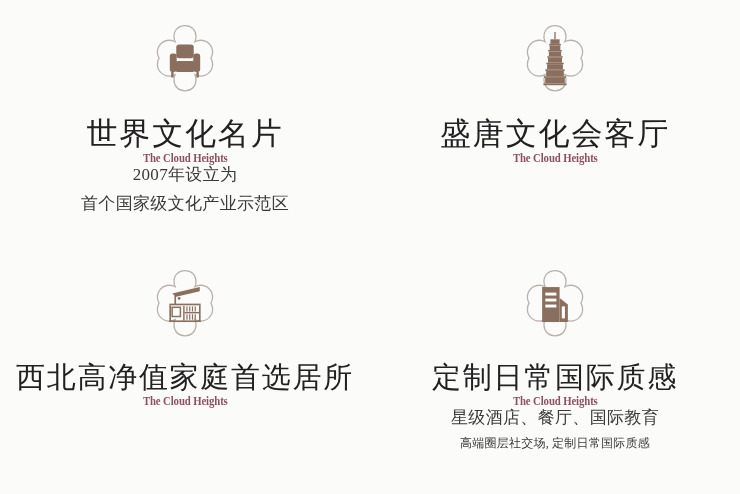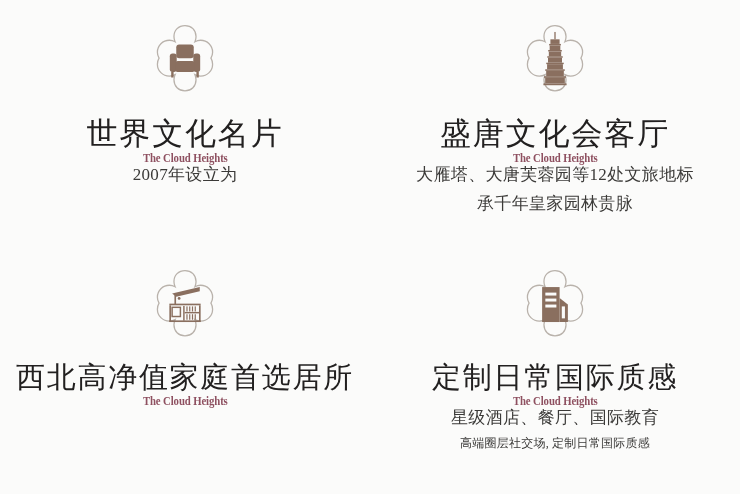--- a/index.html
+++ b/index.html
@@ -105,20 +105,21 @@
         <rect x="59" y="36.5" width="7.5" height="20" rx="3" fill="#8a6f5f"></rect>
         <rect x="40" y="44.5" width="20" height="12" rx="2" fill="#8a6f5f"></rect>
         <rect x="35" y="56" width="2.6" height="6.5" fill="#8a6f5f"></rect>
         <rect x="62.4" y="56" width="2.6" height="6.5" fill="#8a6f5f"></rect>
       </svg>
     </div>
     <div class="headline sz-lg">世界文化名片</div>
     <div class="latin">The Cloud Heights</div>
     <div class="desc">
       <div class="desc-line">2007年设立为</div>
+      <div class="desc-line">首个国家级文化产业示范区</div>
     </div>
   </div>
 
   <div class="cell r1">
     <div class="icon-wrap">
       <svg viewBox="0 0 100 100" aria-hidden="true">
         <path d="M50 6 C57 6 62 11 62 18 C62 20 61.5 22 60.8 23.6 C62.6 22.6 64.7 22 67 22 C74.2 22 80 27.8 80 35 C80 37.4 79.3 39.6 78.2 41.5 C79.3 43.4 80 45.6 80 48 C80 55.2 74.2 61 67 61 C64.7 61 62.6 60.4 60.8 59.4 C61.5 61 62 63 62 65 C62 72 57 77 50 77 C43 77 38 72 38 65 C38 63 38.5 61 39.2 59.4 C37.4 60.4 35.3 61 33 61 C25.8 61 20 55.2 20 48 C20 45.6 20.7 43.4 21.8 41.5 C20.7 39.6 20 37.4 20 35 C20 27.8 25.8 22 33 22 C35.3 22 37.4 22.6 39.2 23.6 C38.5 22 38 20 38 18 C38 11 43 6 50 6 Z" fill="none" stroke="#b9b2ab" stroke-width="1.4"></path>
         <rect x="49.3" y="13" width="1.4" height="8" fill="#8a6f5f"></rect>
         <rect x="45" y="21" width="10" height="5" fill="#8a6f5f"></rect>
         <rect x="43.6" y="26" width="12.8" height="1.6" fill="#8a6f5f"></rect>
@@ -131,24 +132,20 @@
         <rect x="41.4" y="48" width="17.2" height="5.6" fill="#8a6f5f"></rect>
         <rect x="39.4" y="53.6" width="21.2" height="1.7" fill="#8a6f5f"></rect>
         <rect x="40.4" y="55.3" width="19.2" height="5.8" fill="#8a6f5f"></rect>
         <rect x="38.2" y="61.1" width="23.6" height="1.8" fill="#8a6f5f"></rect>
         <rect x="39.3" y="62.9" width="21.4" height="6" fill="#8a6f5f"></rect>
         <rect x="37.4" y="68.9" width="25.2" height="2" fill="#8a6f5f"></rect>
       </svg>
     </div>
     <div class="headline sz-lg">盛唐文化会客厅</div>
     <div class="latin">The Cloud Heights</div>
-    <div class="desc">
-      <div class="desc-line">大雁塔、大唐芙蓉园等12处文旅地标</div>
-      <div class="desc-line">承千年皇家园林贵脉</div>
-    </div>
   </div>
 
   <div class="cell r2">
     <div class="icon-wrap">
       <svg viewBox="0 0 100 100" aria-hidden="true">
         <path d="M50 6 C57 6 62 11 62 18 C62 20 61.5 22 60.8 23.6 C62.6 22.6 64.7 22 67 22 C74.2 22 80 27.8 80 35 C80 37.4 79.3 39.6 78.2 41.5 C79.3 43.4 80 45.6 80 48 C80 55.2 74.2 61 67 61 C64.7 61 62.6 60.4 60.8 59.4 C61.5 61 62 63 62 65 C62 72 57 77 50 77 C43 77 38 72 38 65 C38 63 38.5 61 39.2 59.4 C37.4 60.4 35.3 61 33 61 C25.8 61 20 55.2 20 48 C20 45.6 20.7 43.4 21.8 41.5 C20.7 39.6 20 37.4 20 35 C20 27.8 25.8 22 33 22 C35.3 22 37.4 22.6 39.2 23.6 C38.5 22 38 20 38 18 C38 11 43 6 50 6 Z" fill="none" stroke="#b9b2ab" stroke-width="1.4"></path>
         <path d="M36 31 L66 24 L66 28.4 L40.5 34.4 Z" fill="#8a6f5f"></path>
         <rect x="38.5" y="31.5" width="1.8" height="11" fill="#8a6f5f"></rect>
         <circle cx="43.6" cy="36.4" r="1.5" fill="#8a6f5f"></circle>
         <rect x="33" y="42" width="34" height="1.8" fill="#8a6f5f"></rect>

